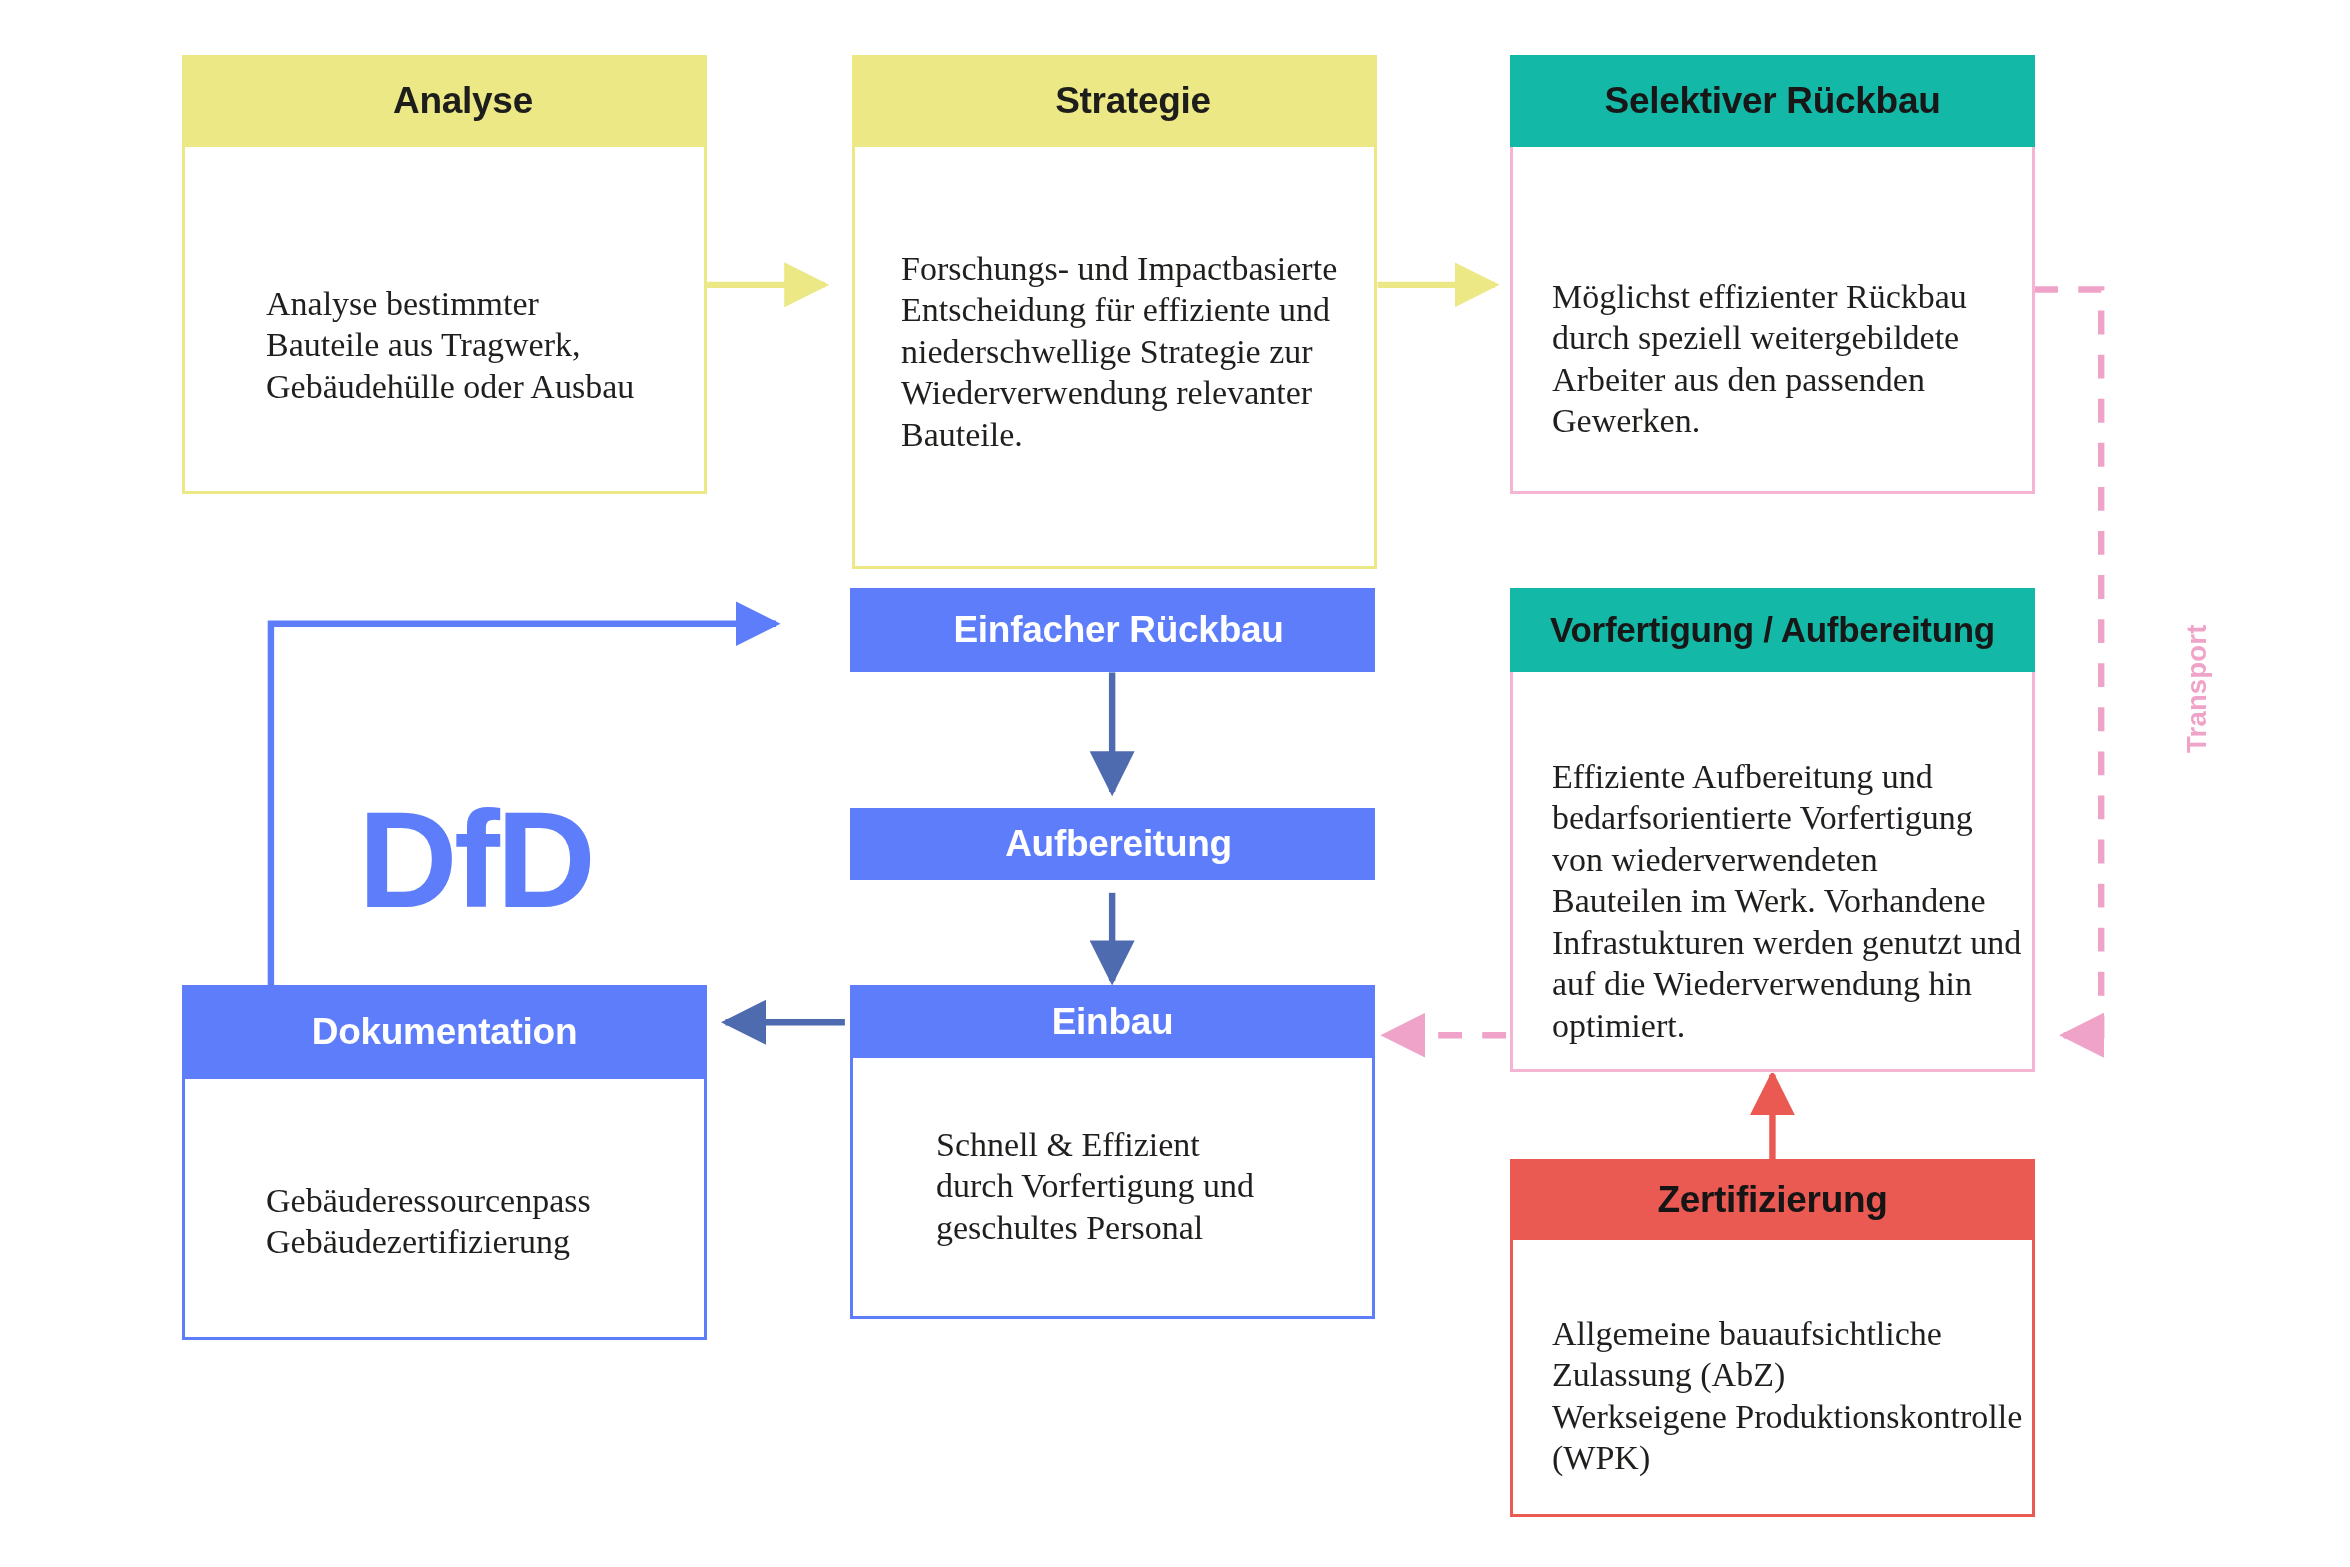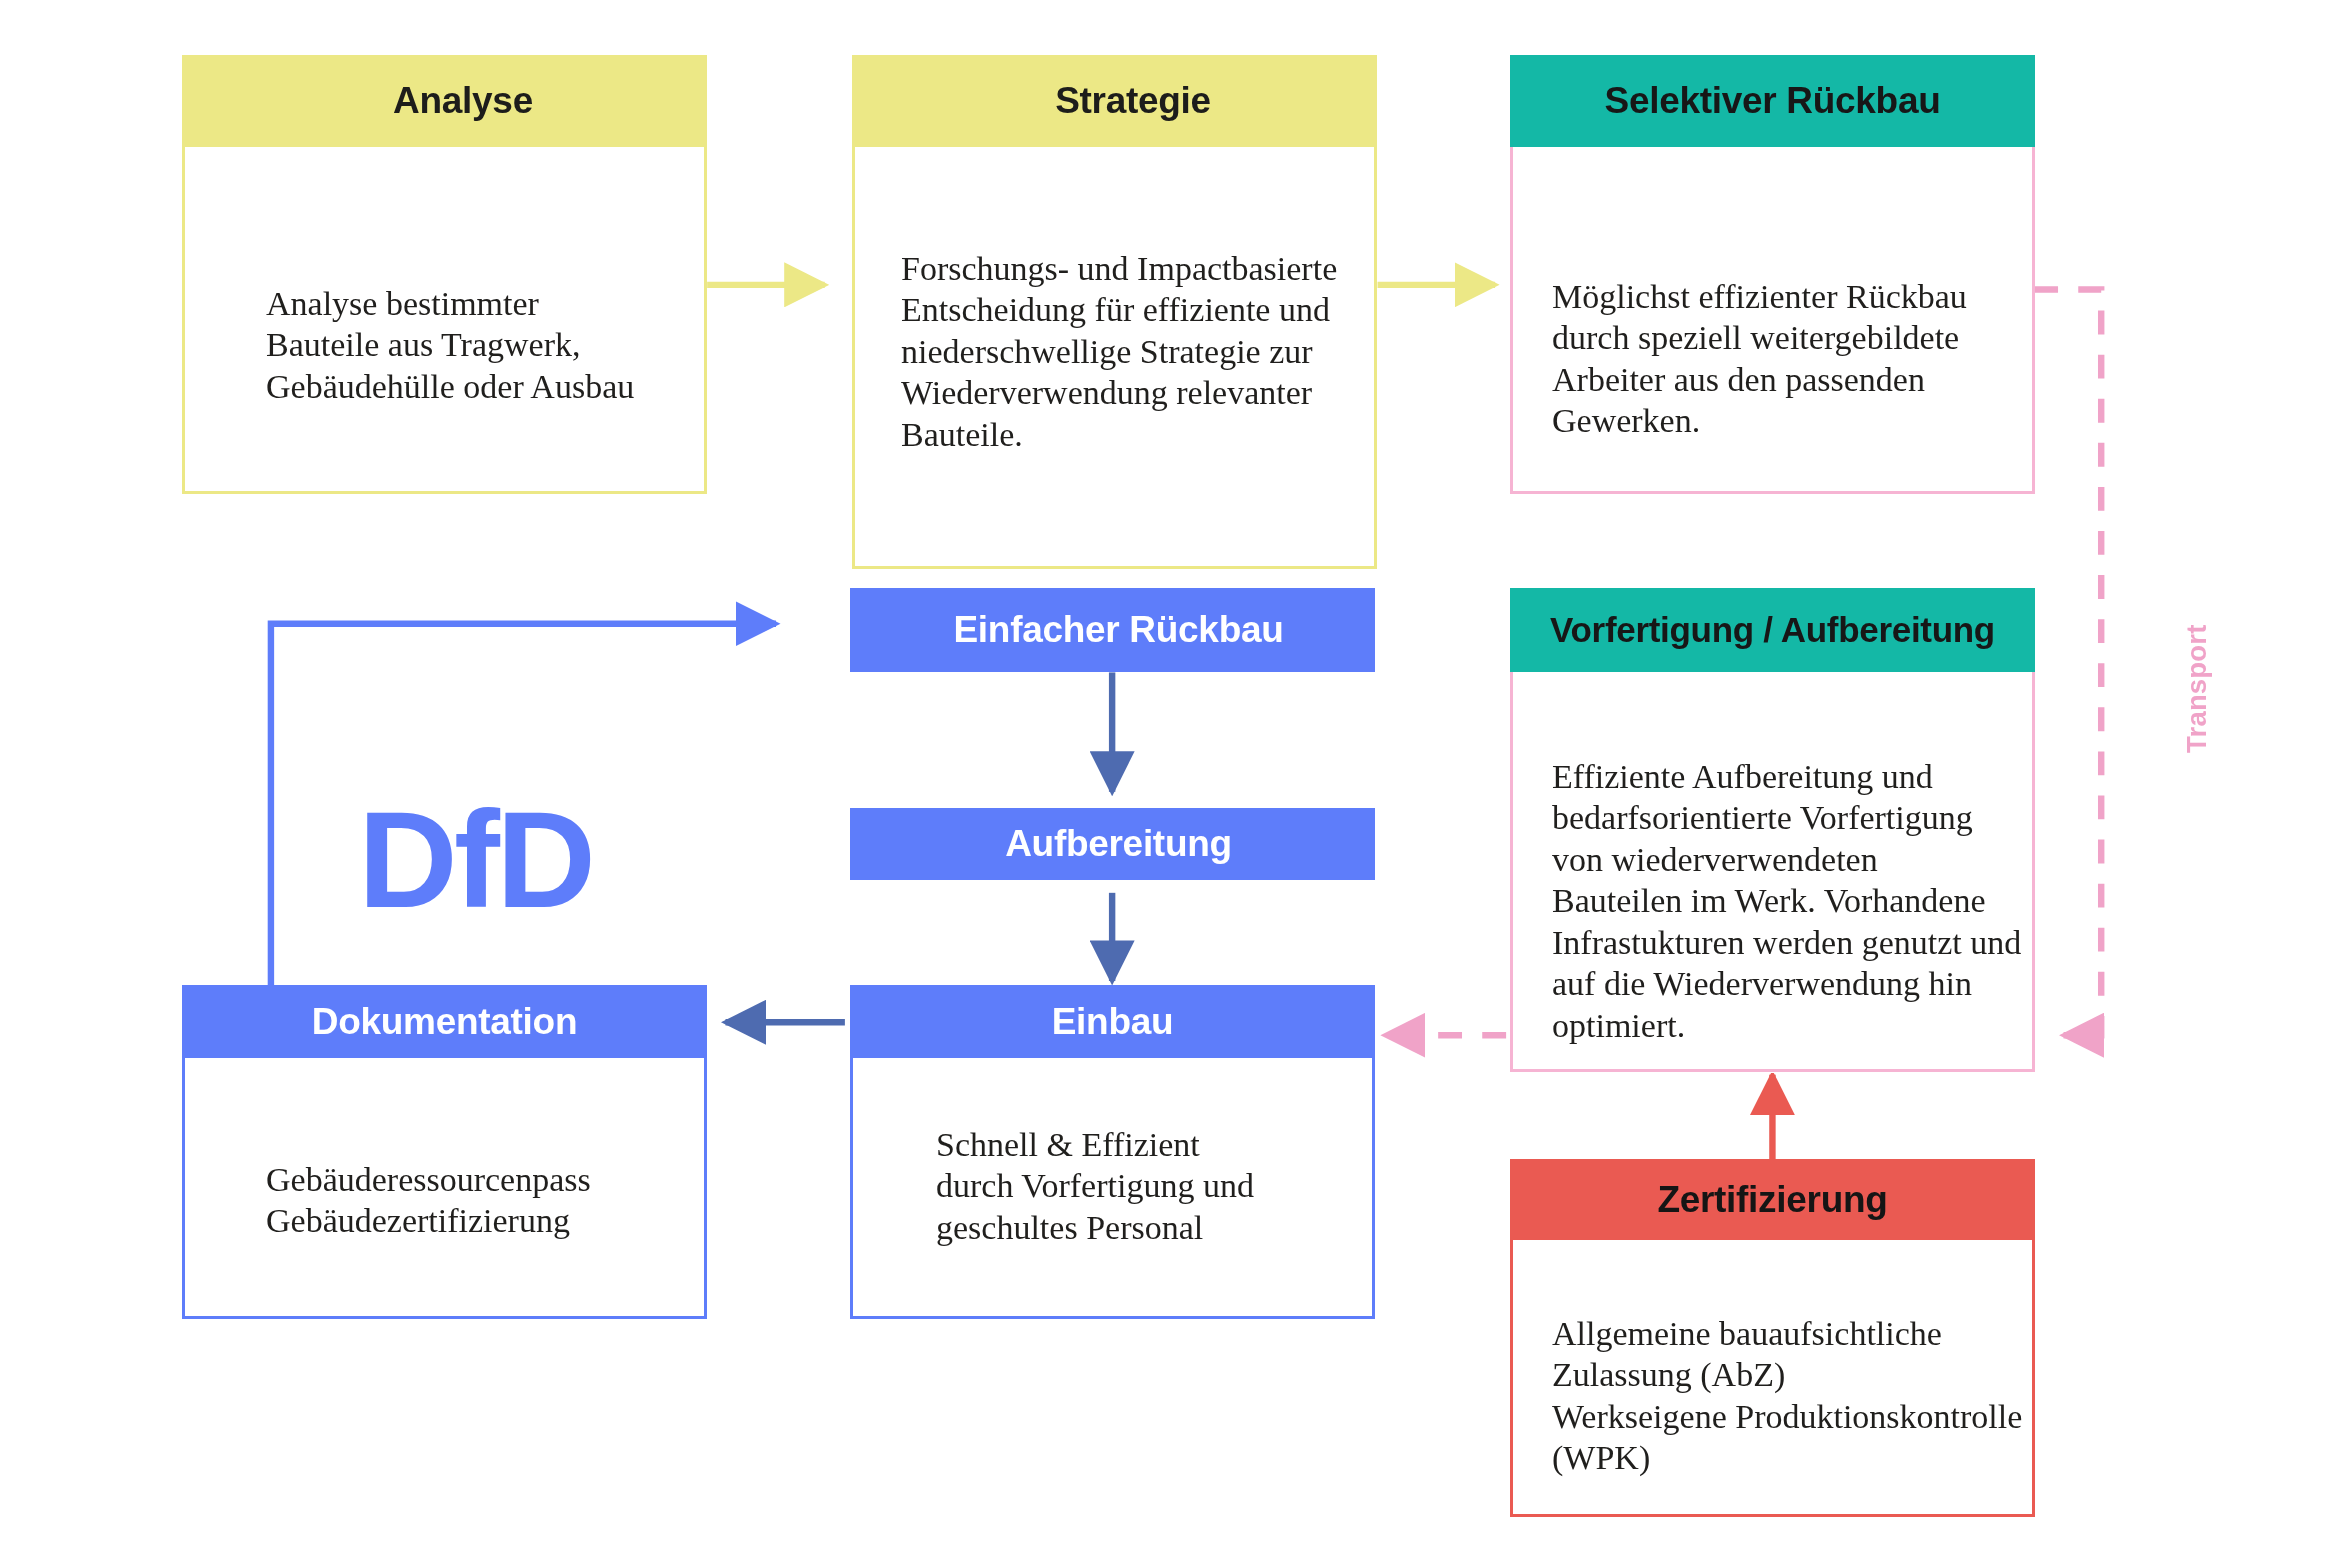--- a/index.html
+++ b/index.html
@@ -203,21 +203,21 @@
     </div>
   </div>
 
   <div id="dfd" style="left:358px; top:790px;">DfD</div>
 
   <div class="bar" style="left:850px; top:808px; width:525px; height:72px;">
     <span>Aufbereitung</span>
   </div>
 
   <div class="card blue" style="left:182px; top:985px; width:525px; height:334px;">
-    <div class="hdr" style="height:73px;">Dokumentation</div>
+    <div class="hdr" style="height:94px;">Dokumentation</div>
     <div class="body" style="height:261px;">
       <div class="txt" style="left:81px; top:101px; width:432px;">Gebäuderessourcenpass
 Gebäudezertifizierung</div>
     </div>
   </div>
 
   <div class="card blue" style="left:850px; top:985px; width:525px; height:334px;">
     <div class="hdr" style="height:73px;">Einbau</div>
     <div class="body" style="height:261px;">
       <div class="txt" style="left:83px; top:66px; width:432px;">Schnell &amp; Effizient

